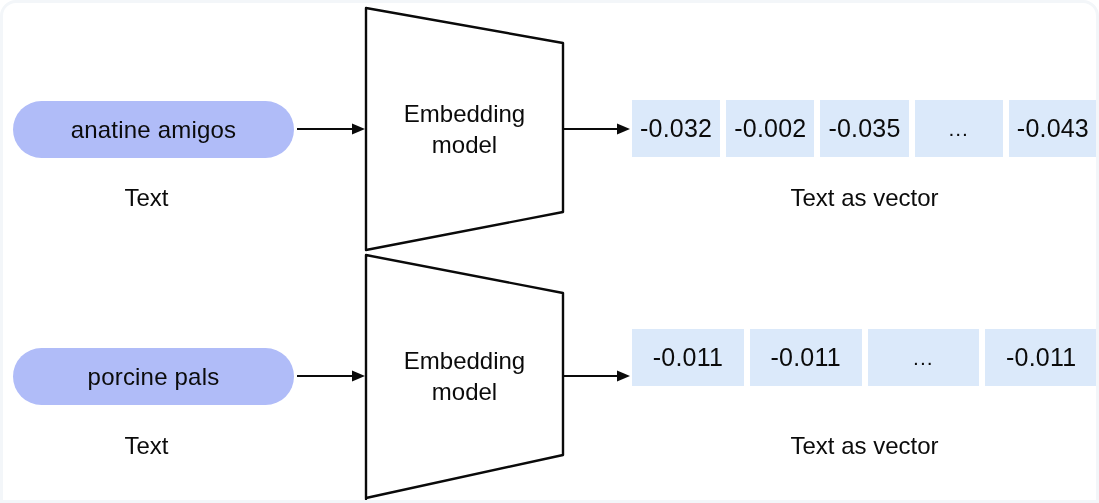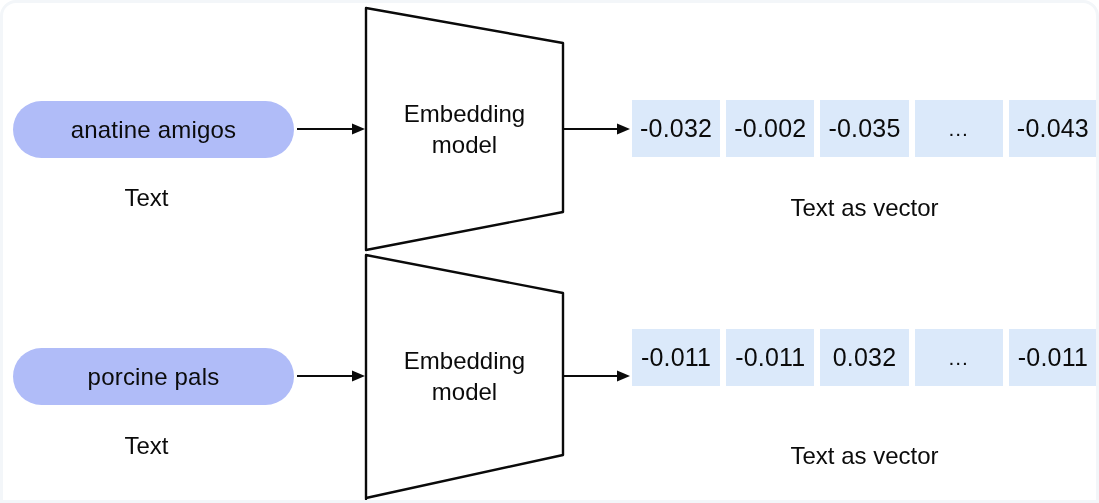--- a/index.html
+++ b/index.html
@@ -57,21 +57,21 @@
   .vector-row.r2{top:326px;}
   .cell{
     flex:1;background:var(--cell-bg);
     display:flex;align-items:center;justify-content:center;
     font-size:25px;letter-spacing:.2px;
   }
   .cell.cell-mid{font-size:21px;letter-spacing:1px;}
 
   .vector-caption{
     position:absolute;left:629px;width:465px;
-    text-align:center;font-size:24px;margin-top:10px;
+    text-align:center;font-size:24px;
   }
   .vector-caption.r1{top:181px;}
   .vector-caption.r2{top:429px;}
 
   .trap{fill:#ffffff;stroke:var(--line);stroke-width:2.4;stroke-linejoin:round;}
   .conn{stroke:var(--line);stroke-width:2.2;fill:none;}
   .head{fill:var(--line);stroke:none;}
 </style>
 </head>
 <body>
@@ -116,19 +116,18 @@
   <div class="caption r2">Text</div>
 
   <div class="model-label r2">
     <span>Embedding</span>
     <span>model</span>
   </div>
 
   <div class="vector-row r2">
     <div class="cell">-0.011</div>
     <div class="cell">-0.011</div>
-    <div class="cell">0.032</div>
     <div class="cell cell-mid">...</div>
     <div class="cell">-0.011</div>
   </div>
   <div class="vector-caption r2">Text as vector</div>
 
 </div>
 
 </body></html>

